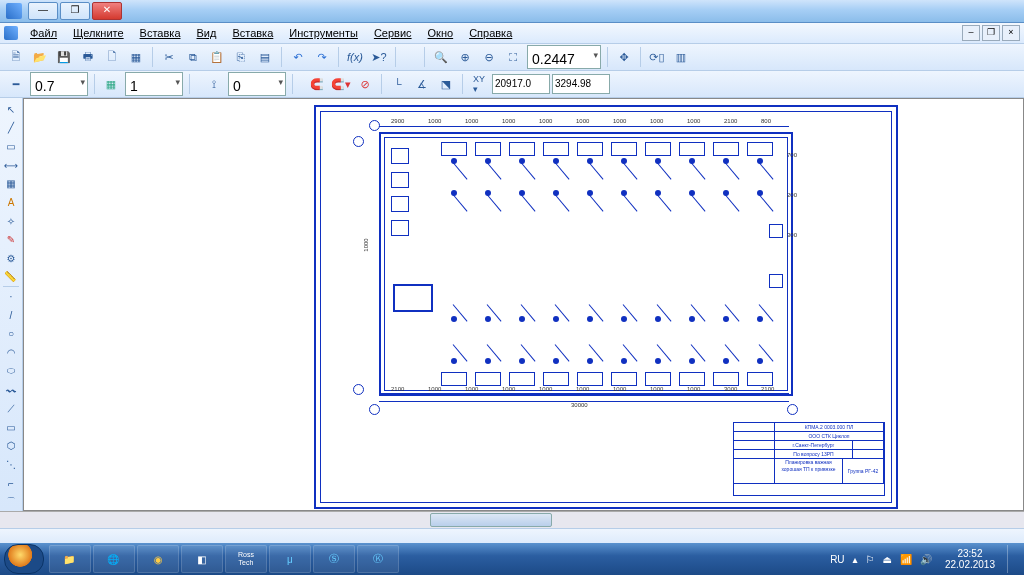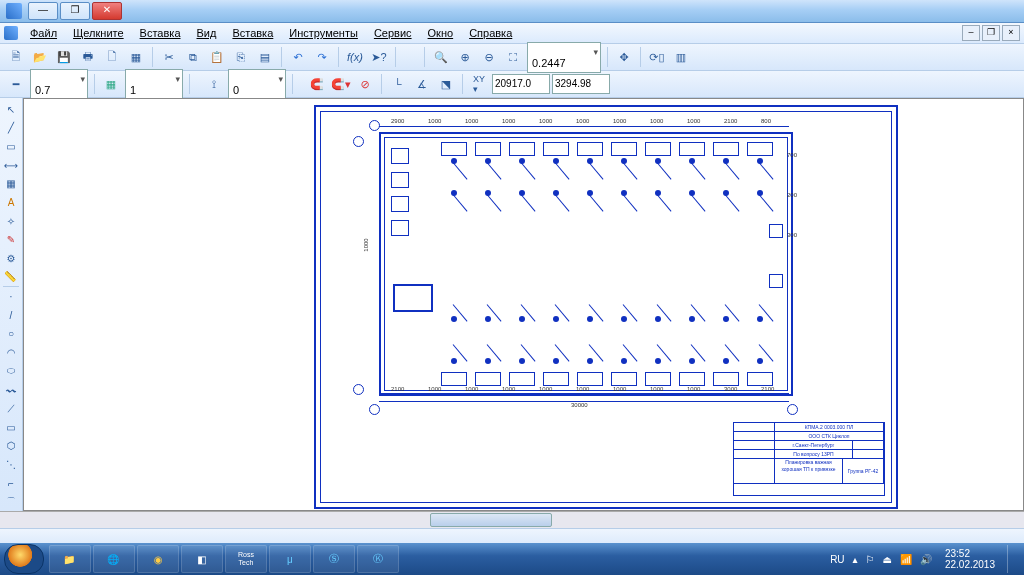--- a/index.html
+++ b/index.html
@@ -14,21 +14,21 @@
 .menubar{height:20px;background:linear-gradient(#f3f8fe,#dbeafd);border-bottom:1px solid #b6cde8;display:flex;align-items:center;padding-left:4px}
 .menubar .icon{width:14px;height:14px;margin-right:4px;background:linear-gradient(45deg,#2a6fc9,#6fb0ff);border-radius:2px}
 .menubar span{padding:2px 8px;cursor:default}
 .menubar span u{text-decoration:underline}
 .doc-btns{margin-left:auto;display:flex;padding-right:4px}
 .doc-btns div{width:16px;height:14px;margin-left:2px;border:1px solid #9ab;background:#e8f0fb;font-size:9px;text-align:center;line-height:12px}
 
 .toolbar{height:26px;background:linear-gradient(#eef5fe,#d7e7fb);border-bottom:1px solid #b6cde8;display:flex;align-items:center;padding:0 4px}
 .tbtn{width:20px;height:20px;margin:0 1px;border:1px solid transparent;border-radius:2px;display:flex;align-items:center;justify-content:center;cursor:default;font-size:11px;color:#2b5a98}
 .sep{width:1px;height:20px;background:#b6cde8;margin:0 4px}
-.combo{height:18px;border:1px solid #8aa;background:#fff;padding:11px 16px 0 4px;font-size:11px;line-height:18px;position:relative;margin:0 2px}
+.combo{height:18px;border:1px solid #8aa;background:#fff;padding:4px 16px 0 4px;font-size:14px;line-height:18px;position:relative;margin:0 2px}
 .combo::after{content:"▾";position:absolute;right:2px;top:0;font-size:9px;color:#555}
 .num-input{width:52px;height:18px;border:1px solid #8aa;background:#fff;font-size:10px;padding:0 2px;line-height:18px;margin:0 1px}
 
 .workarea{display:flex;height:413px;background:#fff}
 .left-tools{width:22px;background:linear-gradient(#eef5fe,#d7e7fb);border-right:1px solid #b6cde8;display:flex;flex-direction:column;align-items:center;padding-top:2px}
 .left-tools .tbtn{width:18px;height:18px;margin:1px 0;font-size:10px}
 .canvas-wrap{flex:1;position:relative;overflow:hidden;border:1px solid #888}
 .canvas{position:absolute;left:0;top:0;right:0;bottom:0;background:#fff}
 
 .sheet{position:absolute;left:290px;top:6px;width:580px;height:400px;border:2px solid #1030c0}
@@ -47,21 +47,21 @@
 .hscroll{height:16px;background:#e7e7ef;border-top:1px solid #aaa;display:flex;align-items:center}
 .hscroll .thumb{height:12px;width:120px;margin-left:430px;background:linear-gradient(#dce7f5,#b9cfeb);border:1px solid #8aa;border-radius:2px}
 
 .statusbar{height:18px;background:linear-gradient(#eef5fe,#d7e7fb);border-top:1px solid #b6cde8;font-size:11px;padding:2px 6px;color:#333}
 
 .taskbar{position:absolute;left:0;right:0;bottom:0;height:32px;background:linear-gradient(#5a92cf,#2b5ea1 40%,#1c4a87);display:flex;align-items:center;color:#fff;font-size:10px}
 .start{width:38px;height:28px;margin:0 4px;border-radius:14px;background:radial-gradient(circle at 40% 35%,#ffda6b,#e07b1c 40%,#1c4a87 42%);border:1px solid #0a3366}
 .task-item{width:40px;height:26px;margin:0 1px;background:rgba(255,255,255,.08);border:1px solid rgba(255,255,255,.15);border-radius:2px;display:flex;align-items:center;justify-content:center}
 .tray{margin-left:auto;display:flex;align-items:center;padding-right:4px}
 .tray div{margin:0 4px}
-.clock{text-align:left;line-height:11px;font-size:10px}
+.clock{text-align:center;line-height:11px;font-size:10px}
 
 .ruler-top{position:absolute;left:0;top:0;right:0;height:12px;background:#fff;border-bottom:1px solid #aaa}
 .ruler-left{position:absolute;left:0;top:12px;bottom:0;width:12px;background:#fff;border-right:1px solid #aaa}
 </style>
 </head>
 <body>
 
 <div class="titlebar">
   <div class="app-icon"></div>
   <div class="win-btns">

